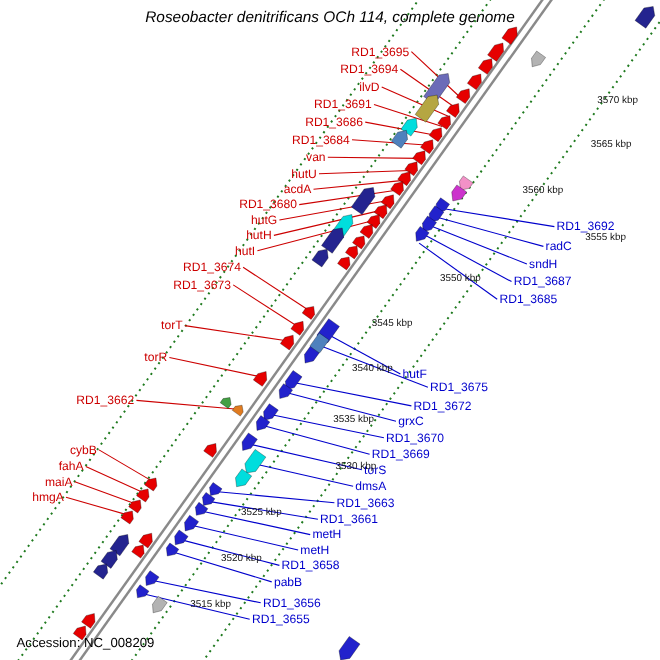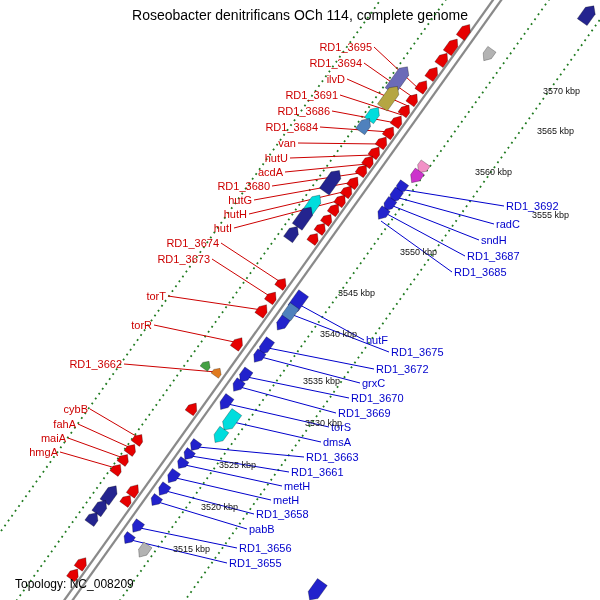--- a/index.html
+++ b/index.html
@@ -1,19 +1,19 @@
 <!DOCTYPE html>
 <html><head>
 <meta charset="utf-8">
 <style>
   html,body{margin:0;padding:0}
   body{width:600px;height:600px;background:#fff;position:relative;overflow:hidden;
        font-family:"Liberation Sans",sans-serif;}
   .title{position:absolute;top:7px;left:0;width:100%;text-align:center;
-         font-size:14px;color:#000;}
+         font-size:14px;font-style:italic;color:#000;}
   svg{position:absolute;top:0;left:0;}
   svg text{font-family:"Liberation Sans",sans-serif;}
   .guide{stroke:#1f7a1f;stroke-width:1.8;stroke-dasharray:1.8 4.2;fill:none}
   .axis-outer{stroke:#8a8a8a;stroke-width:9}
   .axis-inner{stroke:#ffffff;stroke-width:4.5}
   .gene{stroke:rgba(0,0,0,0.35);stroke-width:0.7}
   .ruler-label{font-size:9px;fill:#111}
   .lbl-f{fill:#cc0000;font-size:11px;text-anchor:end}
   .lbl-r{fill:#0000cc;font-size:11px}
   .leader-f{stroke:#cc0000;stroke-width:1}
@@ -202,14 +202,14 @@
     <text x="338" y="296" class="ruler-label">3545 kbp</text>
     <text x="320" y="337" class="ruler-label">3540 kbp</text>
     <text x="303" y="384" class="ruler-label">3535 kbp</text>
     <text x="305" y="426" class="ruler-label">3530 kbp</text>
     <text x="219" y="468" class="ruler-label">3525 kbp</text>
     <text x="201" y="510" class="ruler-label">3520 kbp</text>
     <text x="173" y="552" class="ruler-label">3515 kbp</text>
   </svg>
 
 <div class="footer">
-  <span class="acc">Topology: NC_008209</span>
+  <span class="acc">Accession: NC_008209</span>
 </div>
 
 </body></html>

